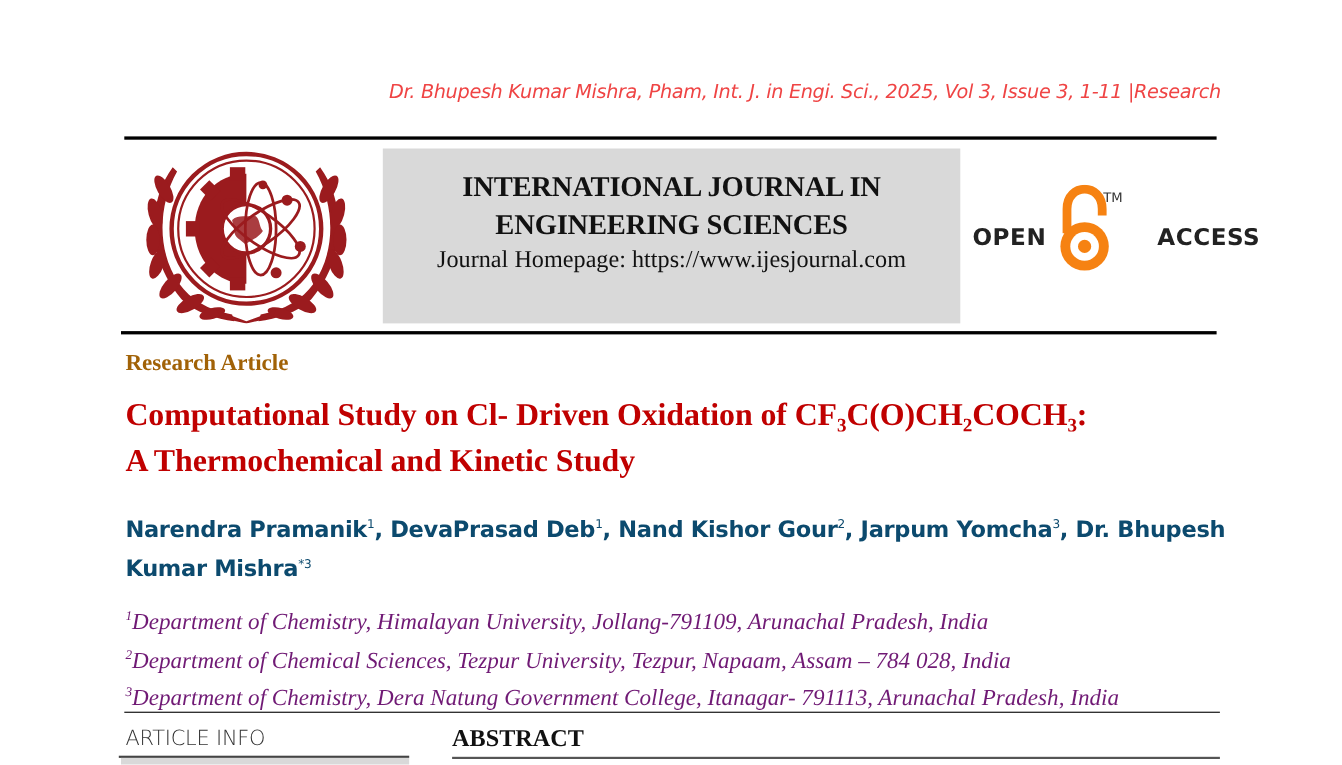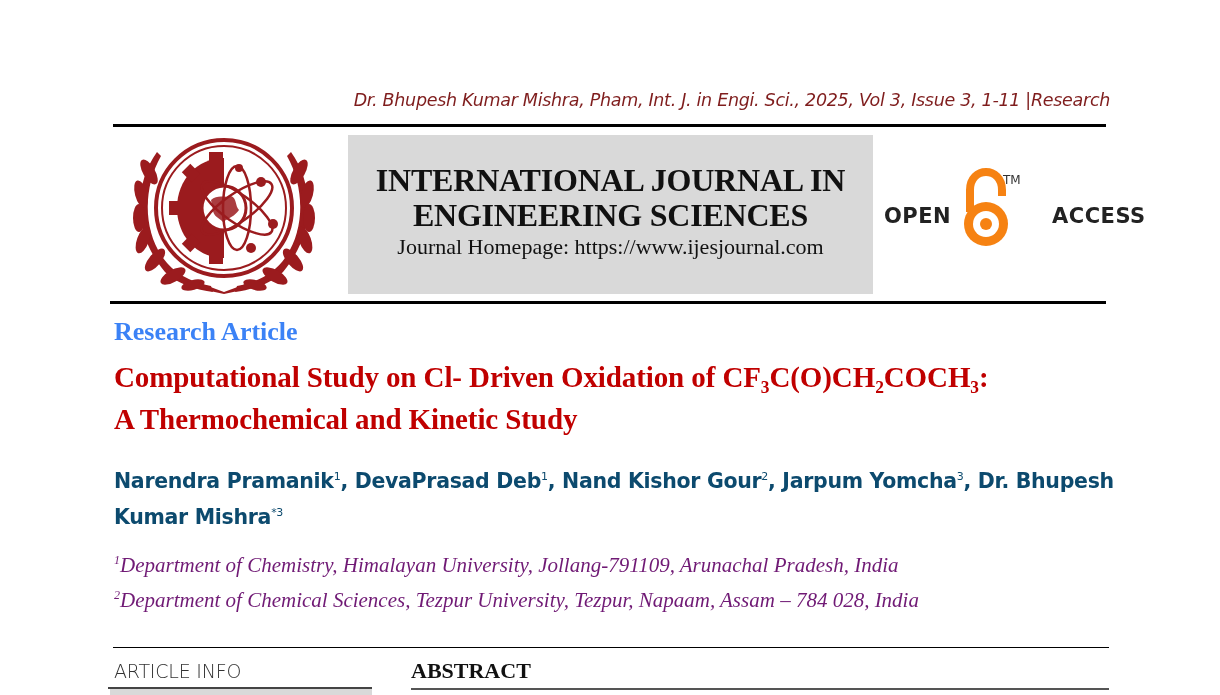--- a/index.html
+++ b/index.html
@@ -1,51 +1,51 @@
 <!DOCTYPE html>
 <html><head>
   <meta charset="utf-8">
   <style>
     html, body { margin: 0; padding: 0; background: #ffffff; }
     body { width: 1220px; height: 695px; position: relative; overflow: hidden; color: #000; }
 
     .running-header {
       position: absolute; top: 74px; right: 110px;
       font-family: "DejaVu Sans", sans-serif; font-style: italic; font-size: 17.5px;
-      color: #7f1d1d; white-space: nowrap; letter-spacing: -0.3px; margin-top: 16px;
+      color: #ef4444; white-space: nowrap; letter-spacing: -0.3px;
     }
 
     .rule-top { position: absolute; left: 113px; top: 124px; width: 993px; height: 3px; background: #000; }
     .rule-bottom { position: absolute; left: 110px; top: 301px; width: 996px; height: 3px; background: #000; }
 
     .logo { position: absolute; left: 127px; top: 132px; width: 194px; height: 162px; }
 
     .journal-box {
       position: absolute; left: 348px; top: 135px; width: 525px; height: 159px;
       background: #d9d9d9; text-align: center; font-family: "Liberation Serif", serif;
     }
     .journal-title {
-      margin-top: 28px; font-weight: bold; font-size: 32px; line-height: 35px;
+      margin-top: 17px; font-weight: bold; font-size: 26px; line-height: 35px;
       color: #111; letter-spacing: -0.2px;
     }
     .journal-homepage { margin-top: 1px; font-size: 22px; color: #111; }
 
     .oa-logo { position: absolute; left: 884px; top: 168px; width: 226px; height: 82px; }
     .oa-text {
       position: absolute; top: 36px; font-family: "DejaVu Sans", sans-serif;
       font-weight: bold; font-size: 21px; color: #222; letter-spacing: 0.5px;
     }
     .oa-open { left: 0px; }
     .oa-access { left: 130px; margin-left: 38px; }
     .oa-tm { position: absolute; left: 119px; top: 5px; font-family: "DejaVu Sans", sans-serif; font-size: 12px; color: #333; text-align: center; }
     .oa-lock { position: absolute; left: 72px; top: 0px; }
 
     .article-type {
       position: absolute; left: 114px; top: 317px;
-      font-family: "Liberation Serif", serif; font-weight: bold; font-size: 26px; color: #3b82f6;
+      font-family: "Liberation Serif", serif; font-weight: bold; font-size: 21px; color: #a16207;
     }
     .article-title {
       position: absolute; left: 114px; top: 356px; width: 1000px;
       font-family: "Liberation Serif", serif; font-weight: bold; font-size: 29px;
       line-height: 42px; color: #c00000; letter-spacing: -0.1px;
     }
     .authors {
       position: absolute; left: 114px; top: 461px; width: 1000px;
       font-family: "DejaVu Sans", sans-serif; font-weight: bold; font-size: 20.5px;
       line-height: 31px; color: #0c4a6e; letter-spacing: -0.3px;
@@ -171,20 +171,21 @@
   <div>A Thermochemical and Kinetic Study</div>
 </div>
 
 <div class="authors">
   <span>Narendra Pramanik</span><sup>1</sup><span>, </span><span>DevaPrasad Deb</span><sup>1</sup><span>, </span><span>Nand Kishor Gour</span><sup>2</sup><span>, </span><span>Jarpum Yomcha</span><sup>3</sup><span>, </span><span>Dr. Bhupesh Kumar Mishra</span><sup>*3</sup>
 </div>
 
 <div class="affiliations">
   <div><sup>1</sup><span>Department of Chemistry, Himalayan University, Jollang-791109, Arunachal Pradesh, India</span></div>
   <div><sup>2</sup><span>Department of Chemical Sciences, Tezpur University, Tezpur, Napaam, Assam – 784 028, India</span></div>
+  <div><sup>3</sup><span>Department of Chemistry, Dera Natung Government College, Itanagar- 791113, Arunachal Pradesh, India</span></div>
 </div>
 
 <div class="rule-section"></div>
 
 <div class="article-info-label">ARTICLE INFO</div>
 <div class="article-info-rule"></div>
 <div class="article-info-bar"></div>
 
 <div class="abstract-label">ABSTRACT</div>
 <div class="abstract-rule"></div>

